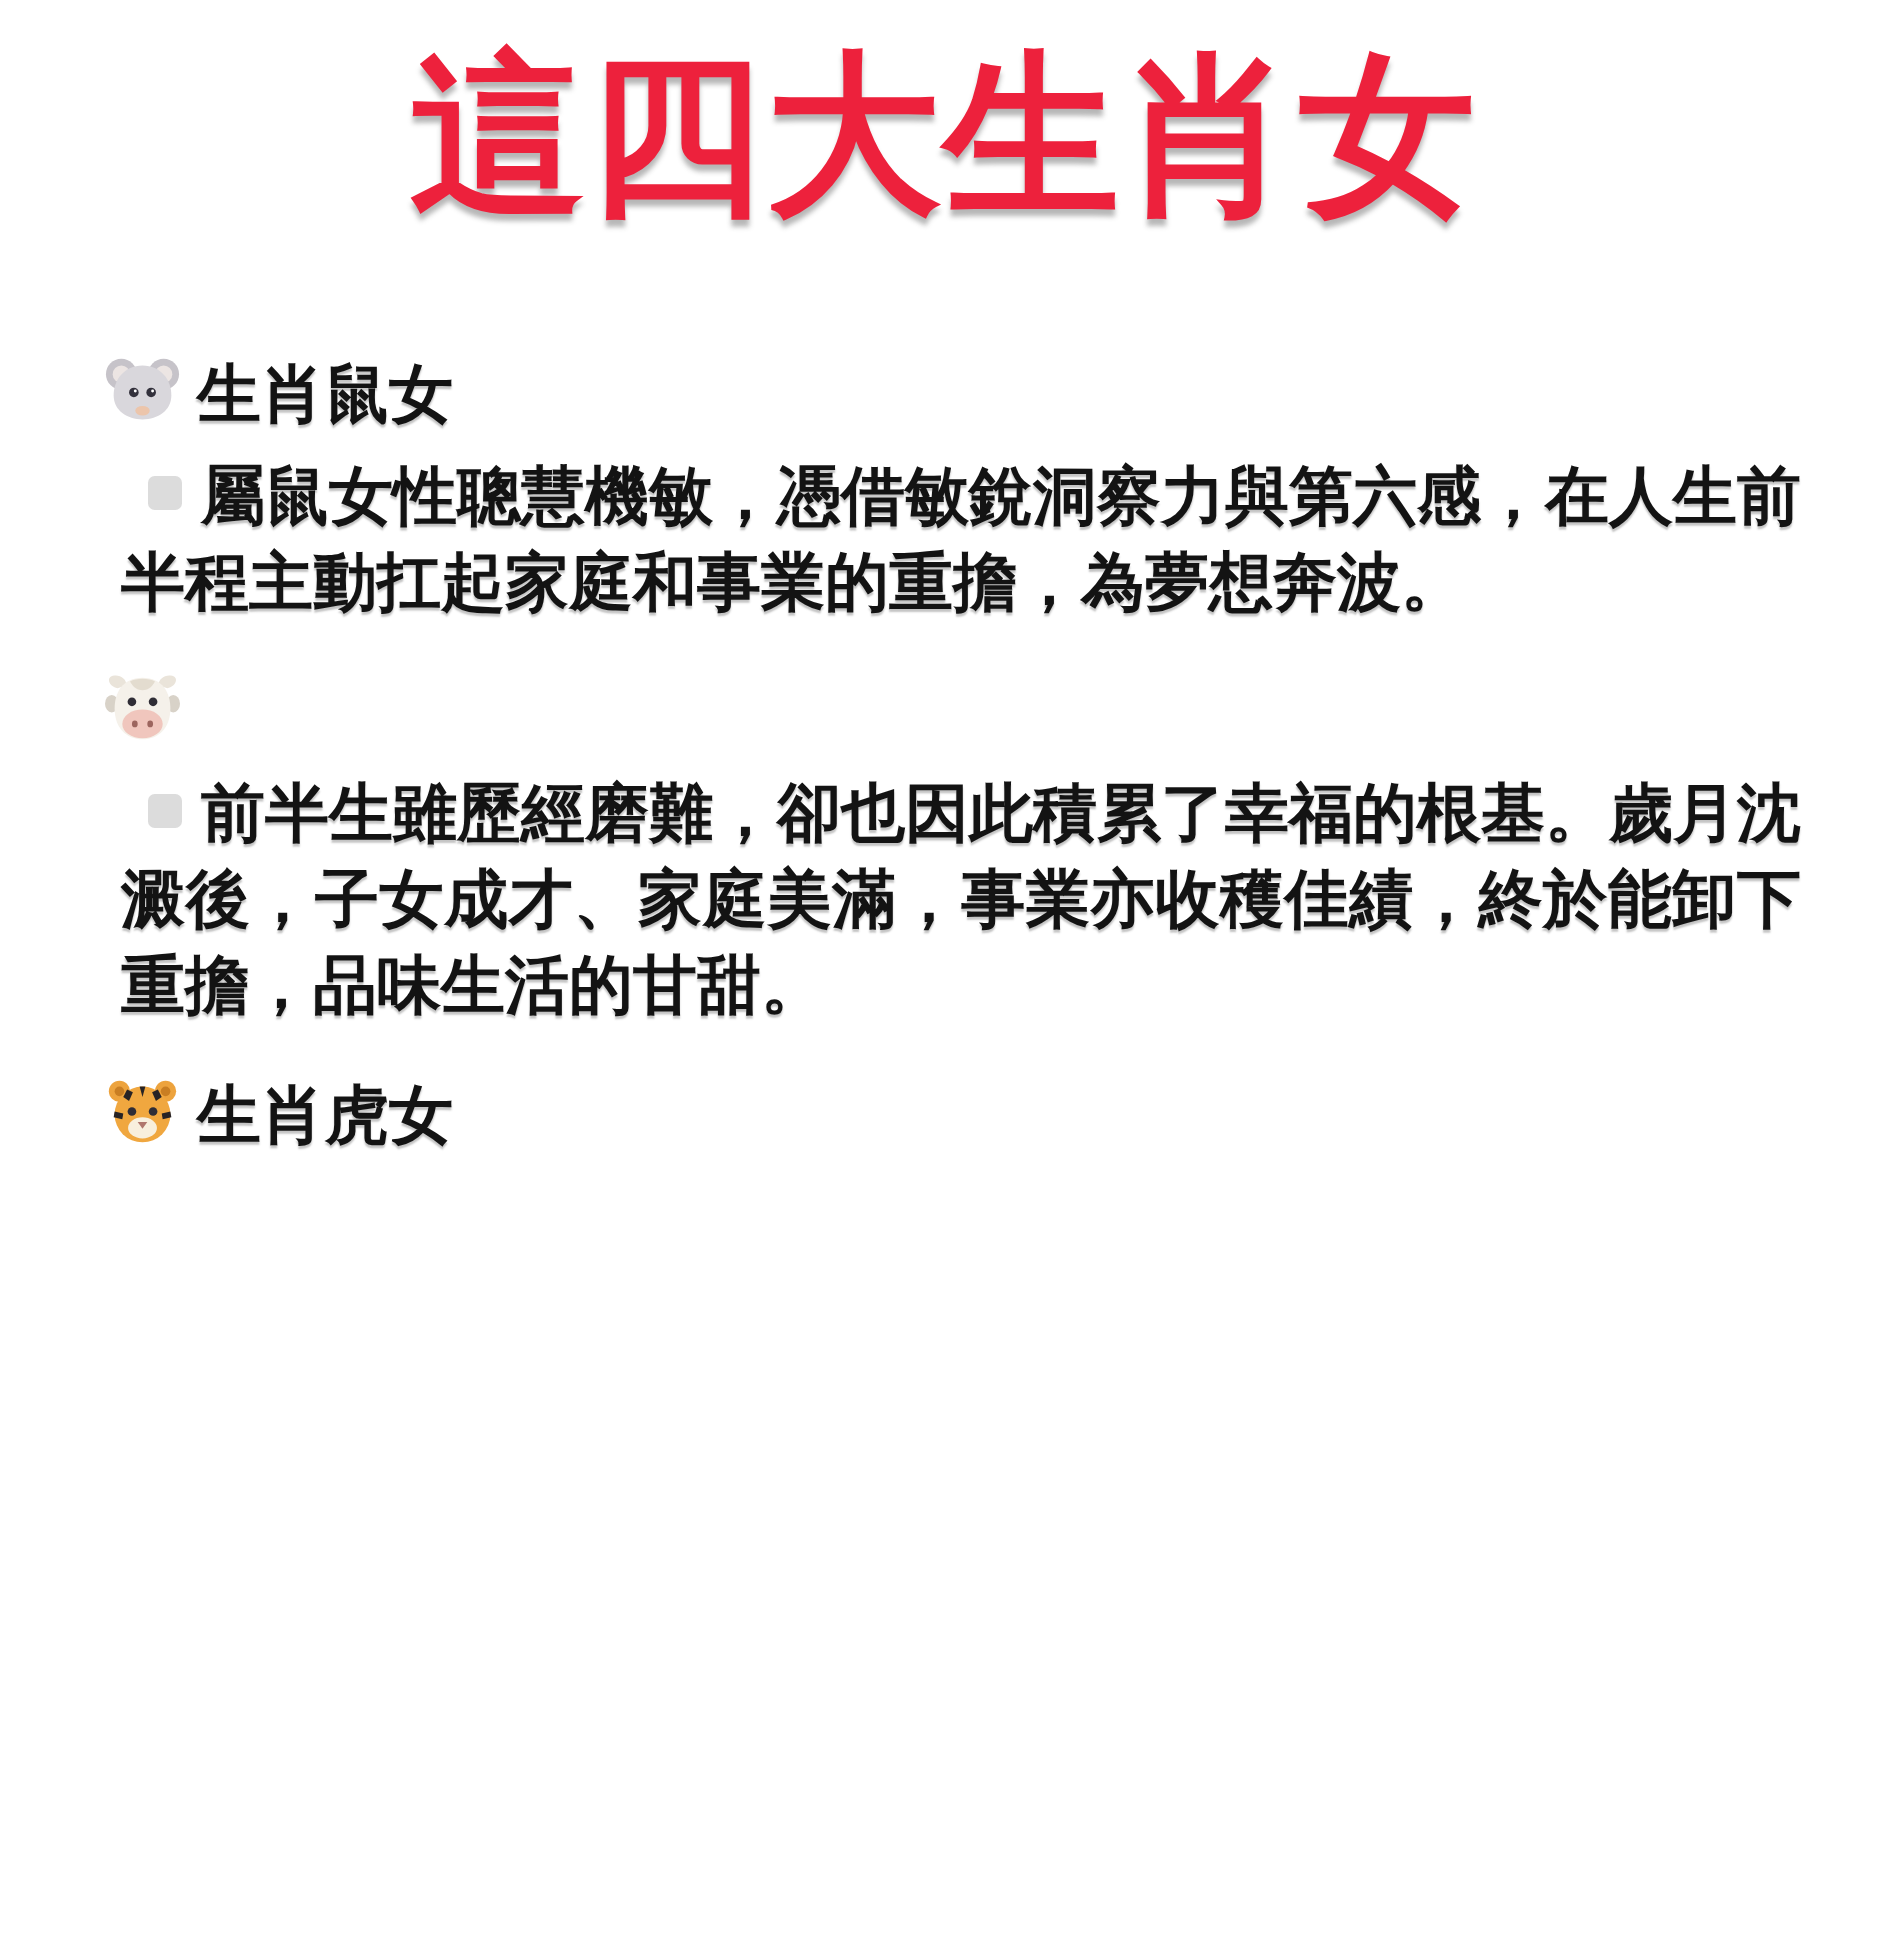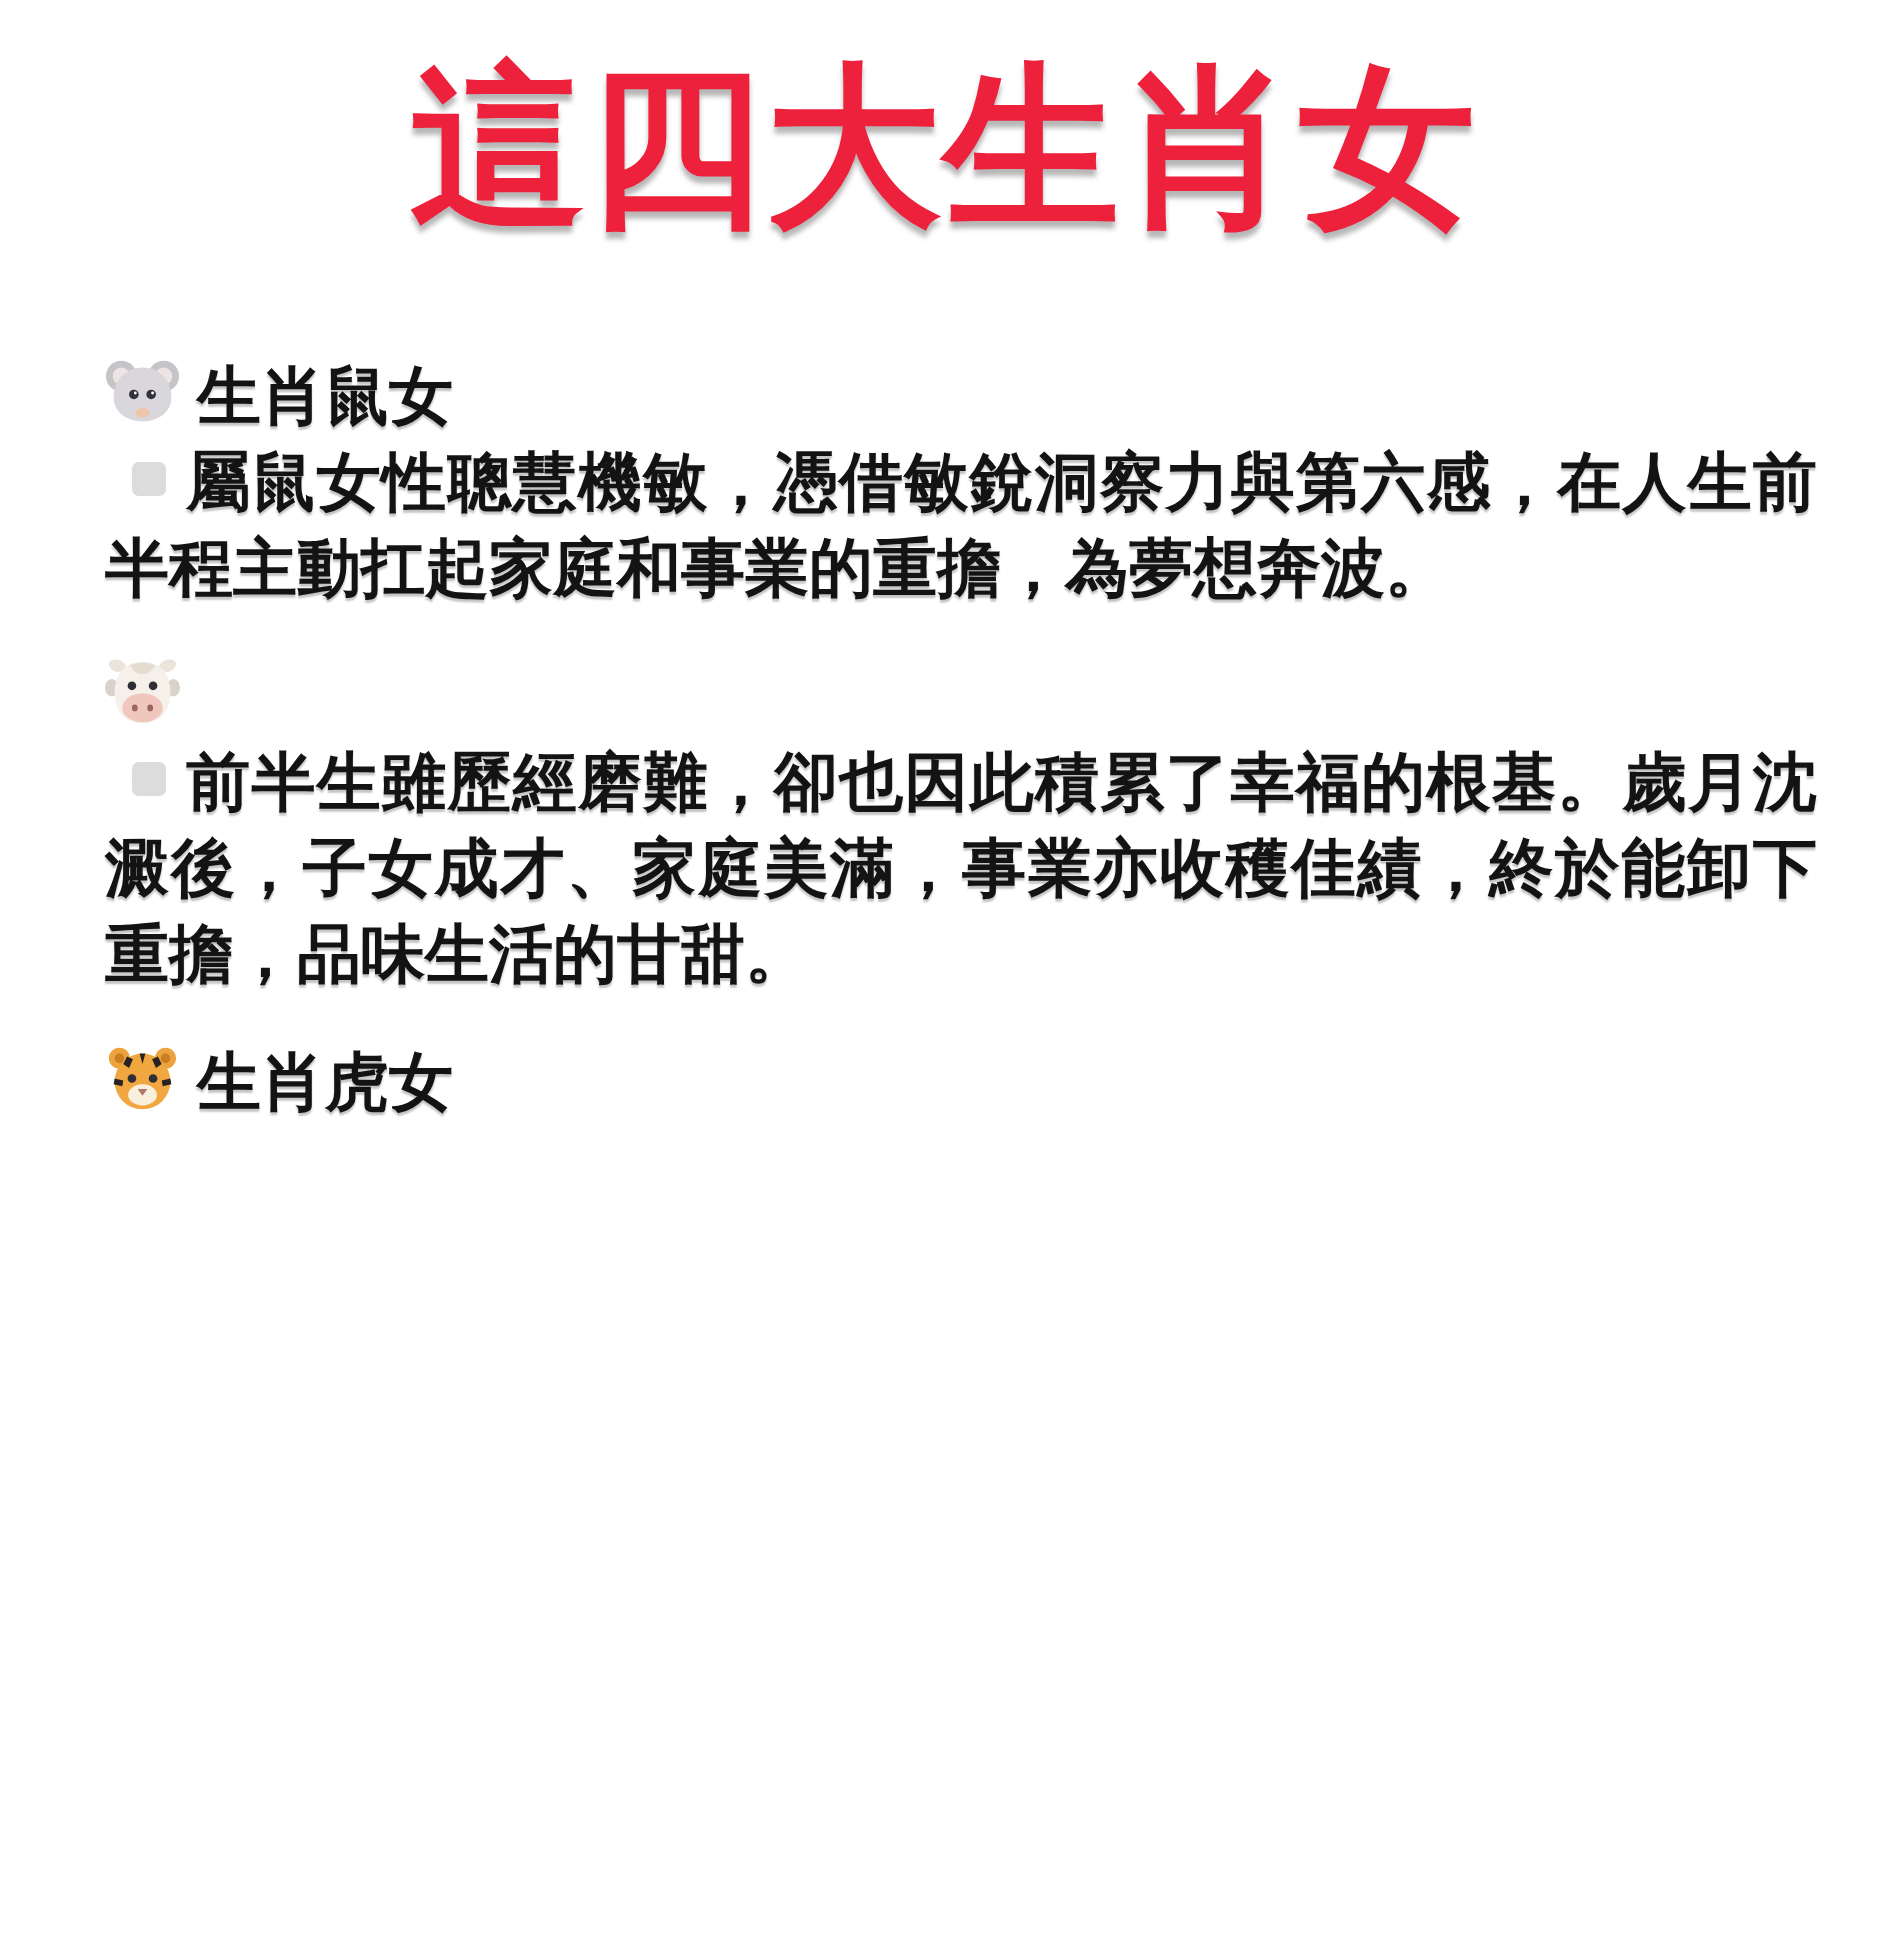--- a/index.html
+++ b/index.html
@@ -7,21 +7,21 @@
     --ink:#131313;
     --bullet:#dcdcdc;
   }
   html,body{margin:0;padding:0;background:#ffffff;}
   .page{
     position:relative;
     width:1887px;
     height:1756px;
     background:#ffffff;
     overflow:hidden;
-    font-family:Liberation Serif, serif;
+    font-family:Liberation Mono, monospace;
   }
   .title-block{
     padding-top:40px;
     text-align:center;
     color:var(--red);
     font-weight:800;
   }
   .title-line-1{
     font-size:176px;
     line-height:218px;
@@ -49,21 +49,21 @@
   .zodiac-section:first-child{margin-top:0;}
   .sec-heading{white-space:nowrap;}
   .emoji{
     display:inline-block;
     width:75px;height:75px;
     vertical-align:-13.4px;
     margin-right:17px;
     text-shadow:none;
   }
   .emoji svg{display:block;width:100%;height:100%;}
-  .para{margin:0;}
+  .para{margin:16px;}
   .bullet{
     display:inline-block;
     width:34px;height:34px;
     border-radius:6.7px;
     background:var(--bullet);
     margin:0 19px 0 27px;
     vertical-align:7.6px;
     box-shadow:none;
   }
 </style>

